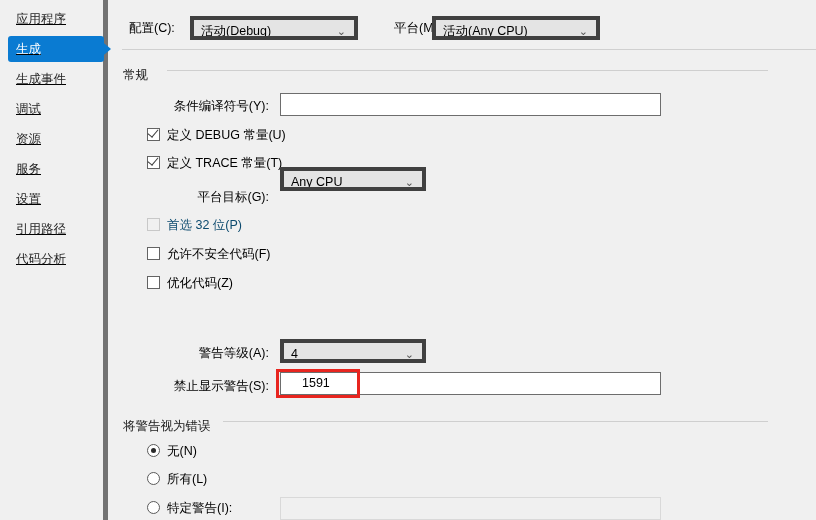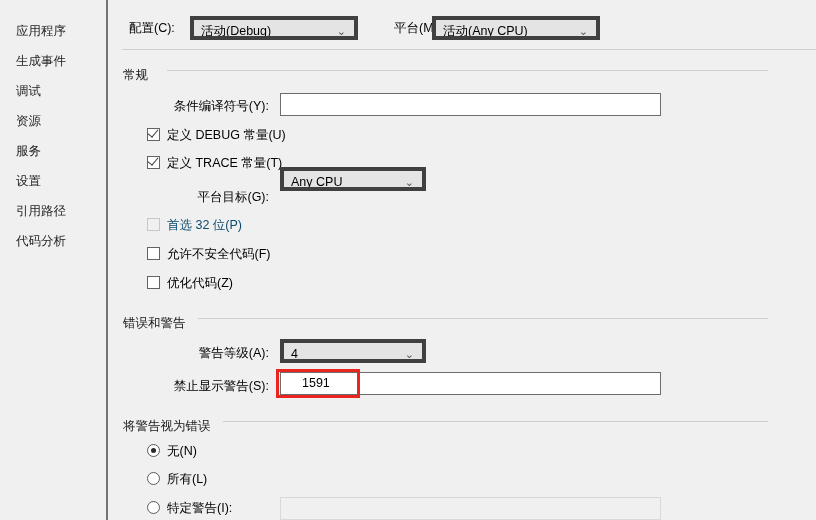--- a/index.html
+++ b/index.html
@@ -25,24 +25,25 @@
   }
 
   
   .sidebar {
     position: absolute;
     left: 0;
     top: 0;
     width: 108px;
     height: 520px;
     background: #f0f0f0;
-    border-right: 2px solid #737373;
-    box-sizing: border-box;
-    padding-top: 16px;
+    border-right: 5px solid #737373;
+    box-sizing: border-box;
+    padding-top: 4px;
     z-index: 2;
+    text-decoration: underline;
   }
   .side-item {
     position: relative;
     height: 30px;
     line-height: 30px;
     padding-left: 16px;
     font-size: 12.5px;
     color: #1f1f1f;
     white-space: nowrap;
     cursor: default;
@@ -286,20 +287,25 @@
 <body>
 
 <div id="app">
 
   <div class="sidebar">
 
     <div class="side-item">
       <span class="sel-label">应用程序</span>
     </div>
 
+    <div class="side-item selected">
+      <span class="sel-bg"></span>
+      <span class="sel-arrow"></span>
+      <span class="sel-label">生成</span>
+    </div>
 
     <div class="side-item">
       <span class="sel-label">生成事件</span>
     </div>
 
     <div class="side-item">
       <span class="sel-label">调试</span>
     </div>
 
     <div class="side-item">
@@ -381,24 +387,20 @@
     <div class="chk-row" style="left:38px; top:246px;">
       <span class="chk-box"></span>
       <span class="chk-label">允许不安全代码(F)</span>
     </div>
 
     <div class="chk-row" style="left:38px; top:275px;">
       <span class="chk-box"></span>
       <span class="chk-label">优化代码(Z)</span>
     </div>
 
-    <div class="group-head gh-errors">
-      <span class="gh-text">错误和警告</span>
-      <span class="gh-line"></span>
-    </div>
 
     <span class="fld-label" style="left:38px; top:345px; width:122px;">警告等级(A):</span>
     <div class="combo" style="left:171px; top:339px; width:146px;">
       <span>4</span>
       <span class="chev">⌄</span>
     </div>
 
     <span class="fld-label" style="left:33px; top:378px; width:127px;">禁止显示警告(S):</span>
     <div class="txtbox" style="left:171px; top:372px; width:381px;padding-left:21px;">
       <span>1591</span>

